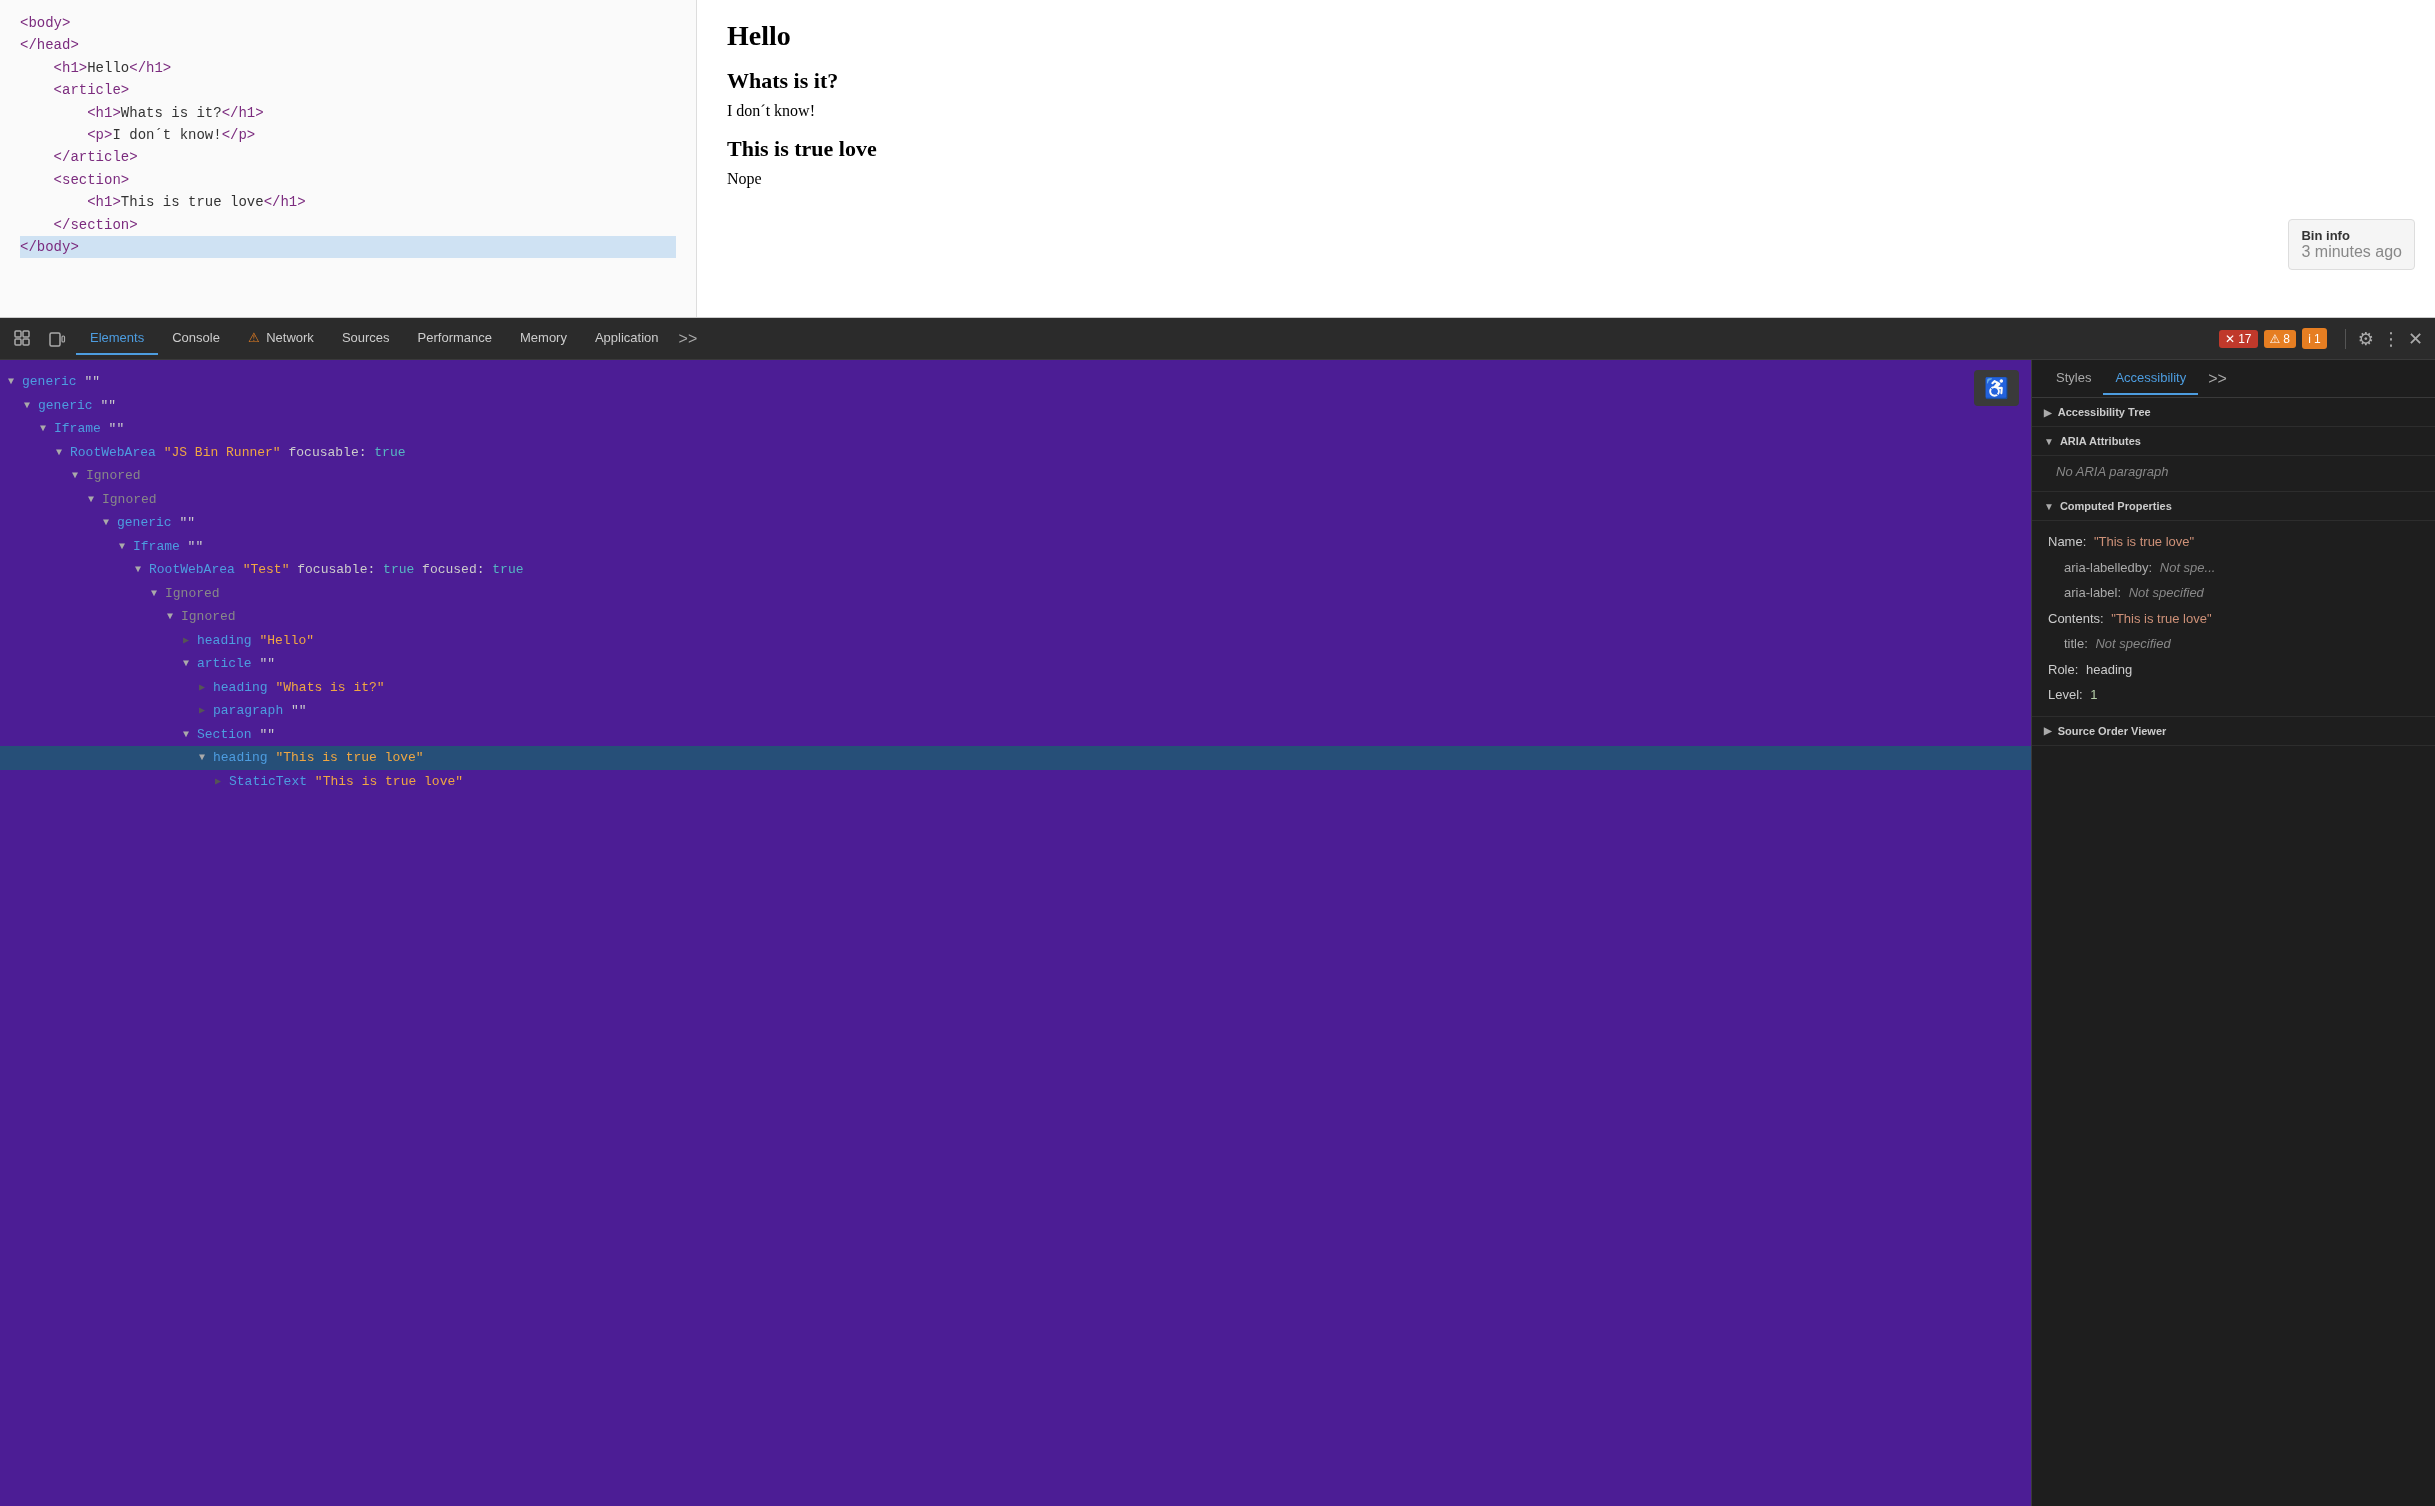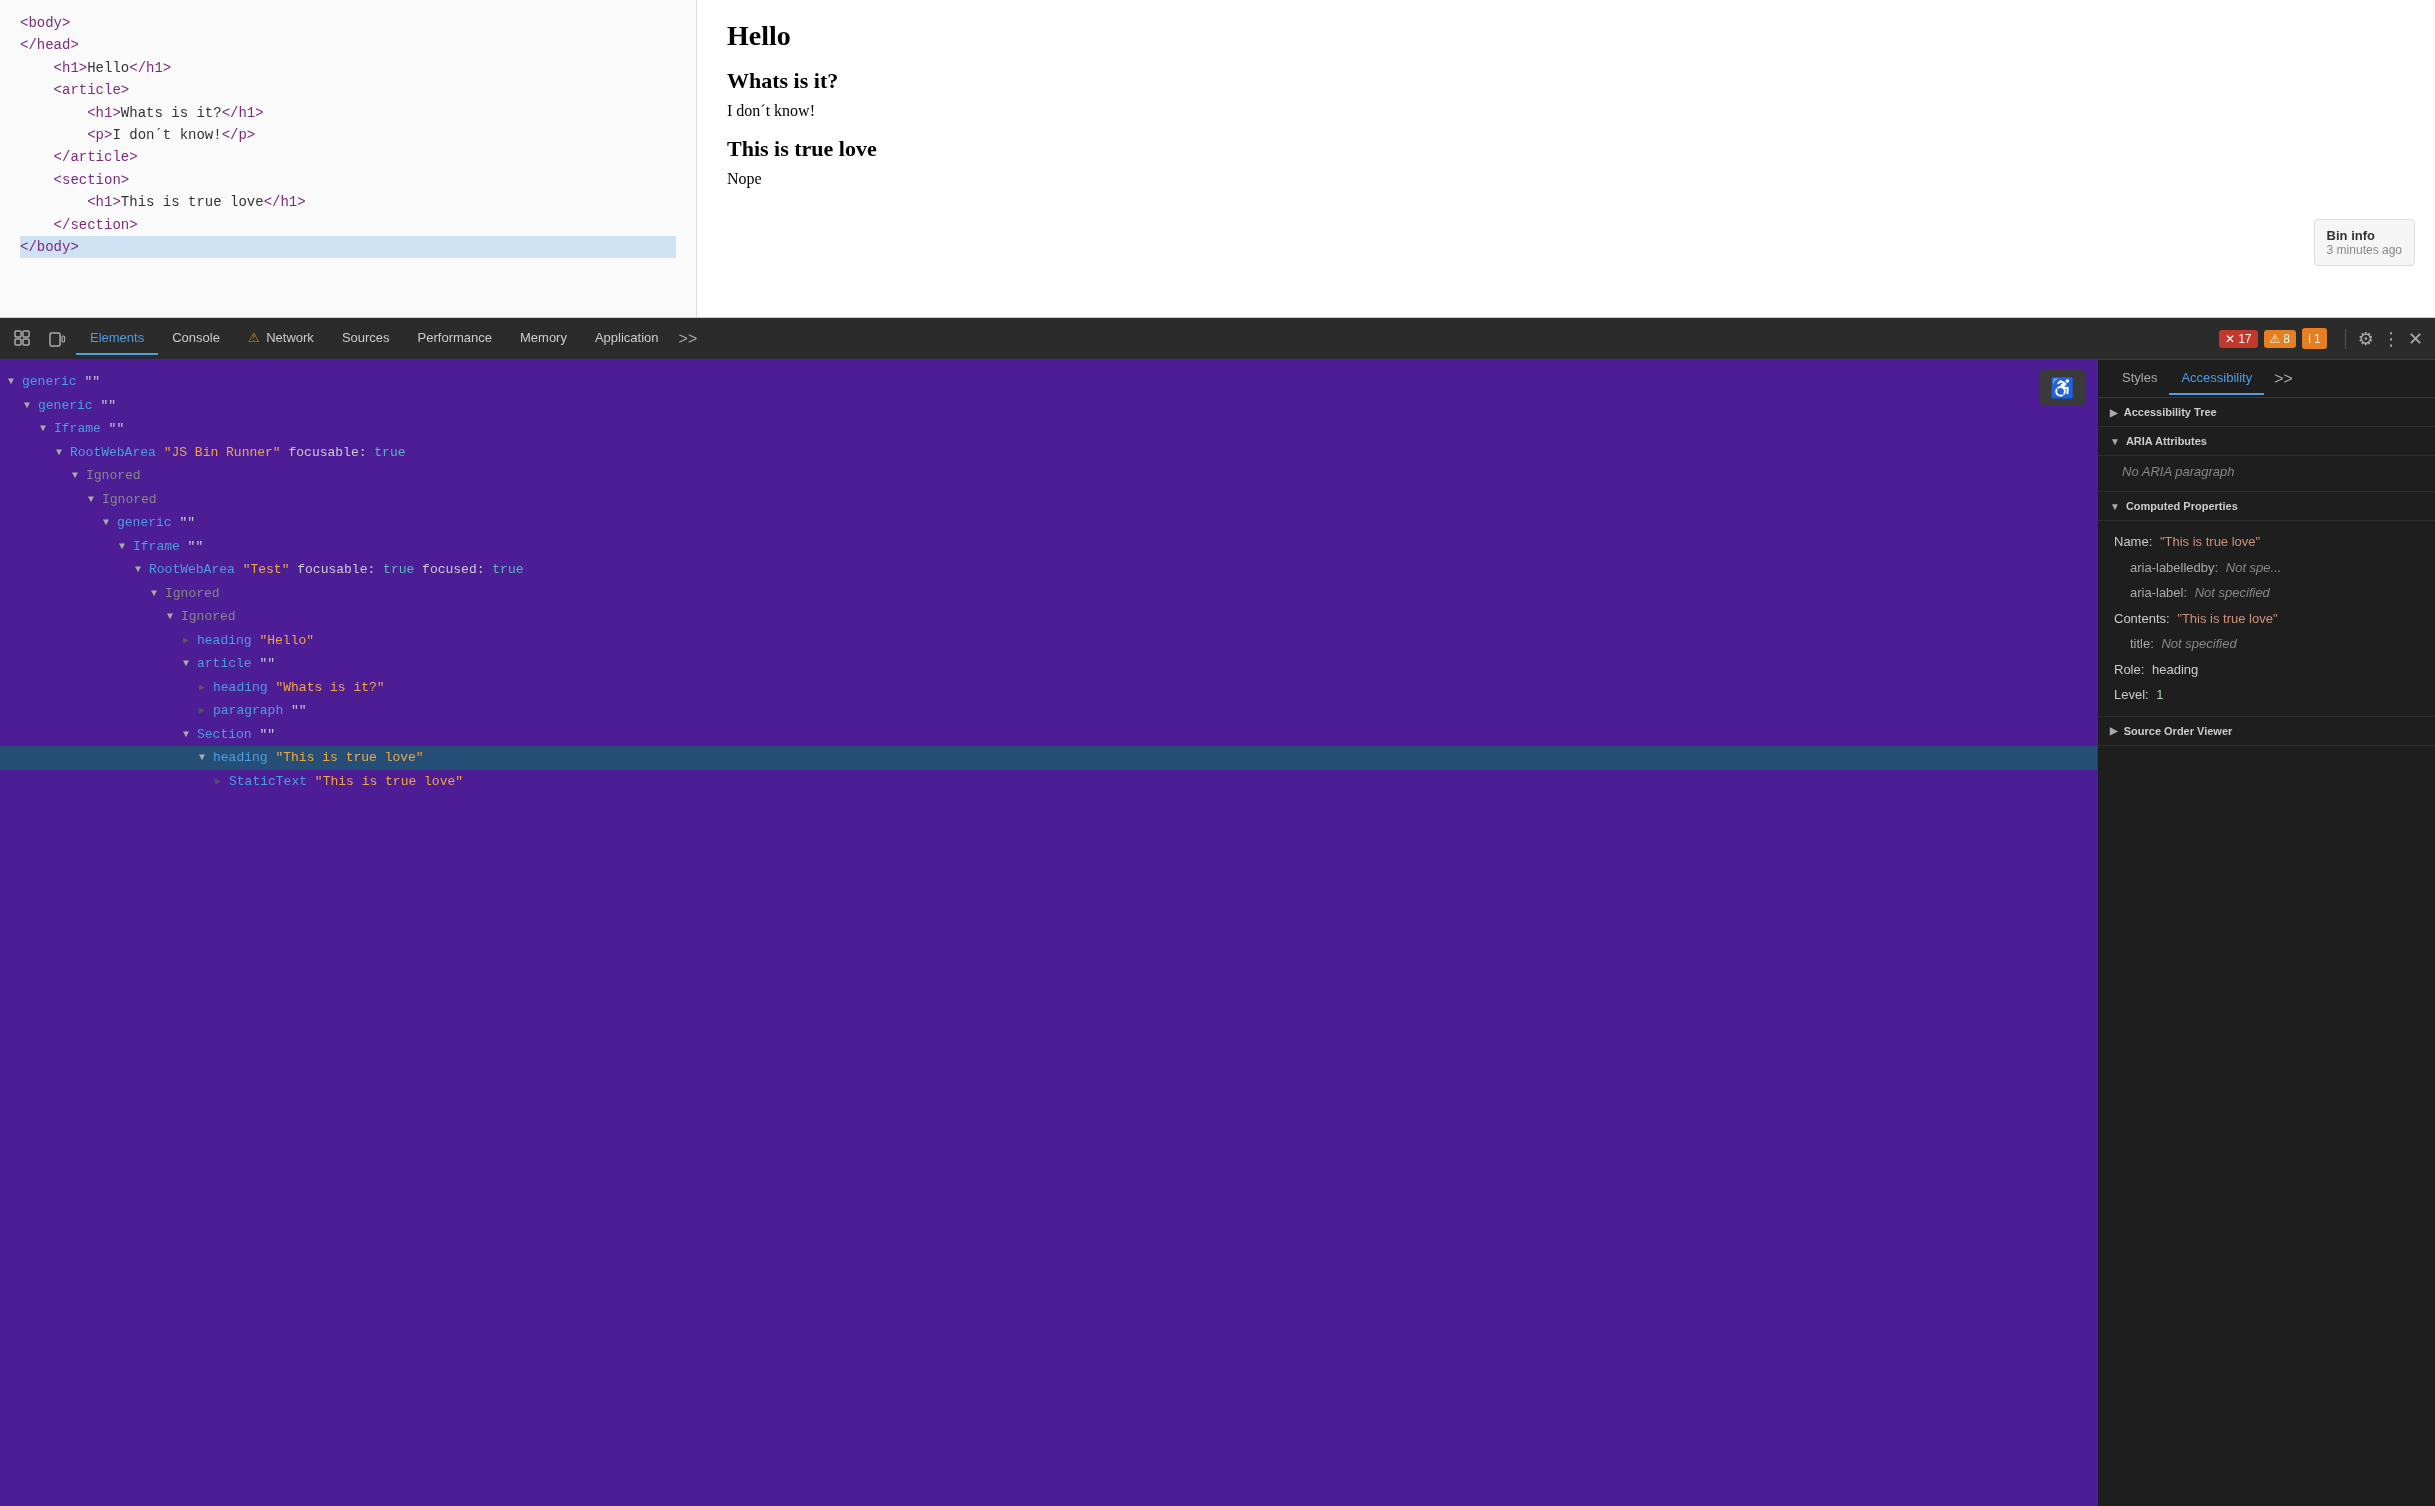--- a/index.html
+++ b/index.html
@@ -43,21 +43,21 @@
       right: 20px;
       top: 219px;
       background: #f5f5f5;
       border: 1px solid #ddd;
       border-radius: 4px;
       padding: 8px 12px;
       font-size: 13px;
       color: #555;
     }
     .bin-info-badge .bin-title { font-weight: 600; color: #333; }
-    .bin-info-badge .bin-time { color: #888; font-size: 12px; }
+    .bin-info-badge .bin-time { color: #888; font-size: 16px; }
 
     
     .devtools {
       height: calc(1506px - 318px);
       background: #4c1d95;
       display: flex;
       flex-direction: column;
     }
 
     
@@ -152,21 +152,21 @@
       border: none;
       border-radius: 4px;
       color: #4d9de0;
       font-size: 20px;
       padding: 6px 10px;
       cursor: pointer;
     }
 
     
     .right-panel {
-      width: 338px;
+      width: 404px;
       border-left: 1px solid #3a3a3a;
       background: #1e1e1e;
       display: flex;
       flex-direction: column;
       overflow: hidden;
     }
     .right-panel-tabs {
       display: flex;
       align-items: center;
       border-bottom: 1px solid #3a3a3a;

